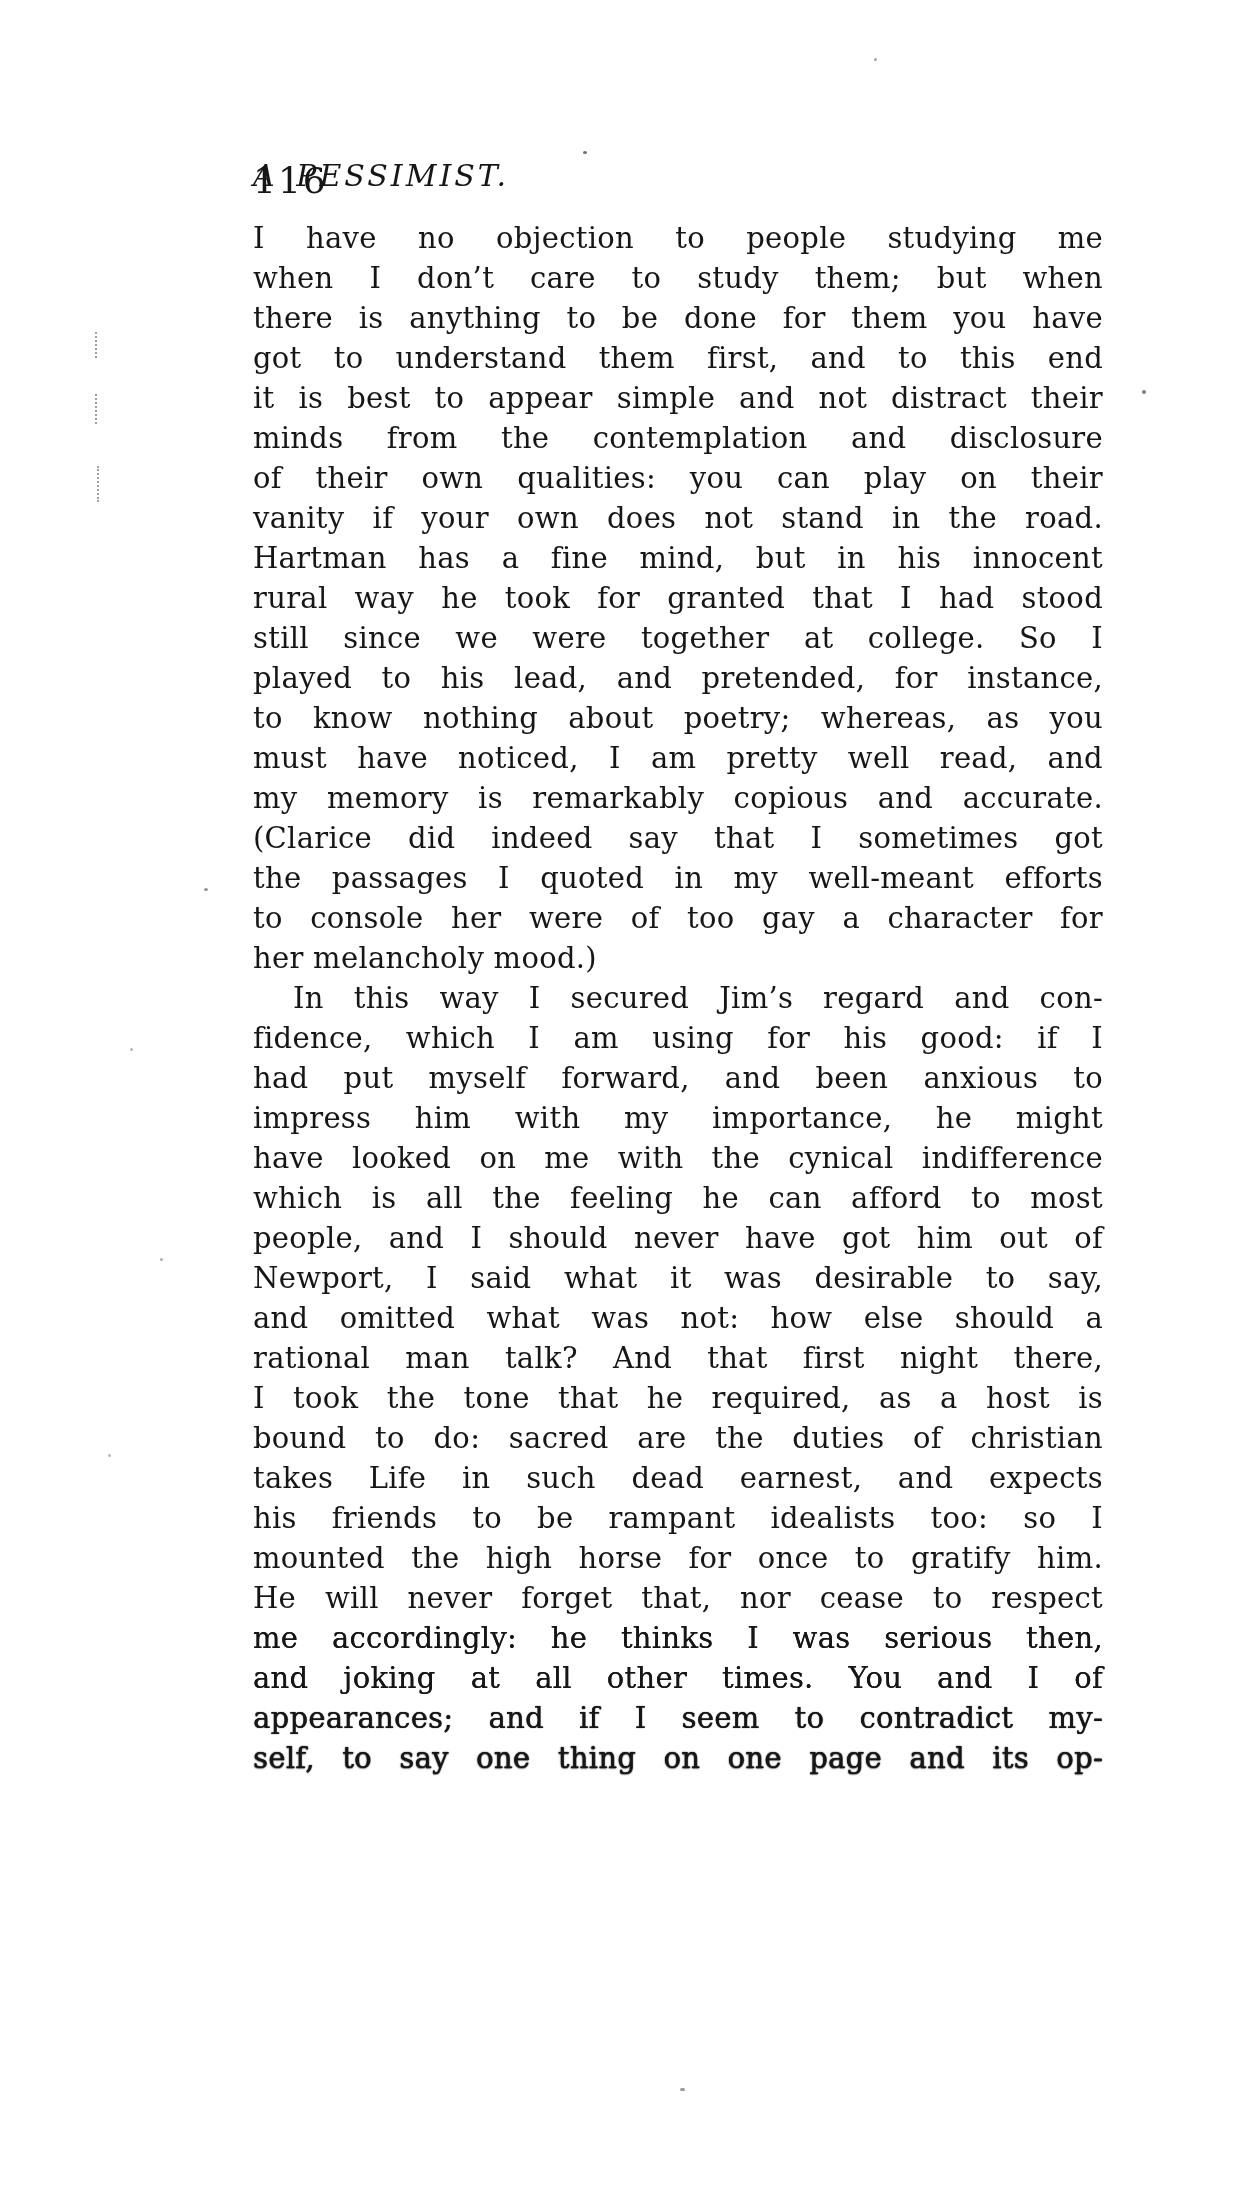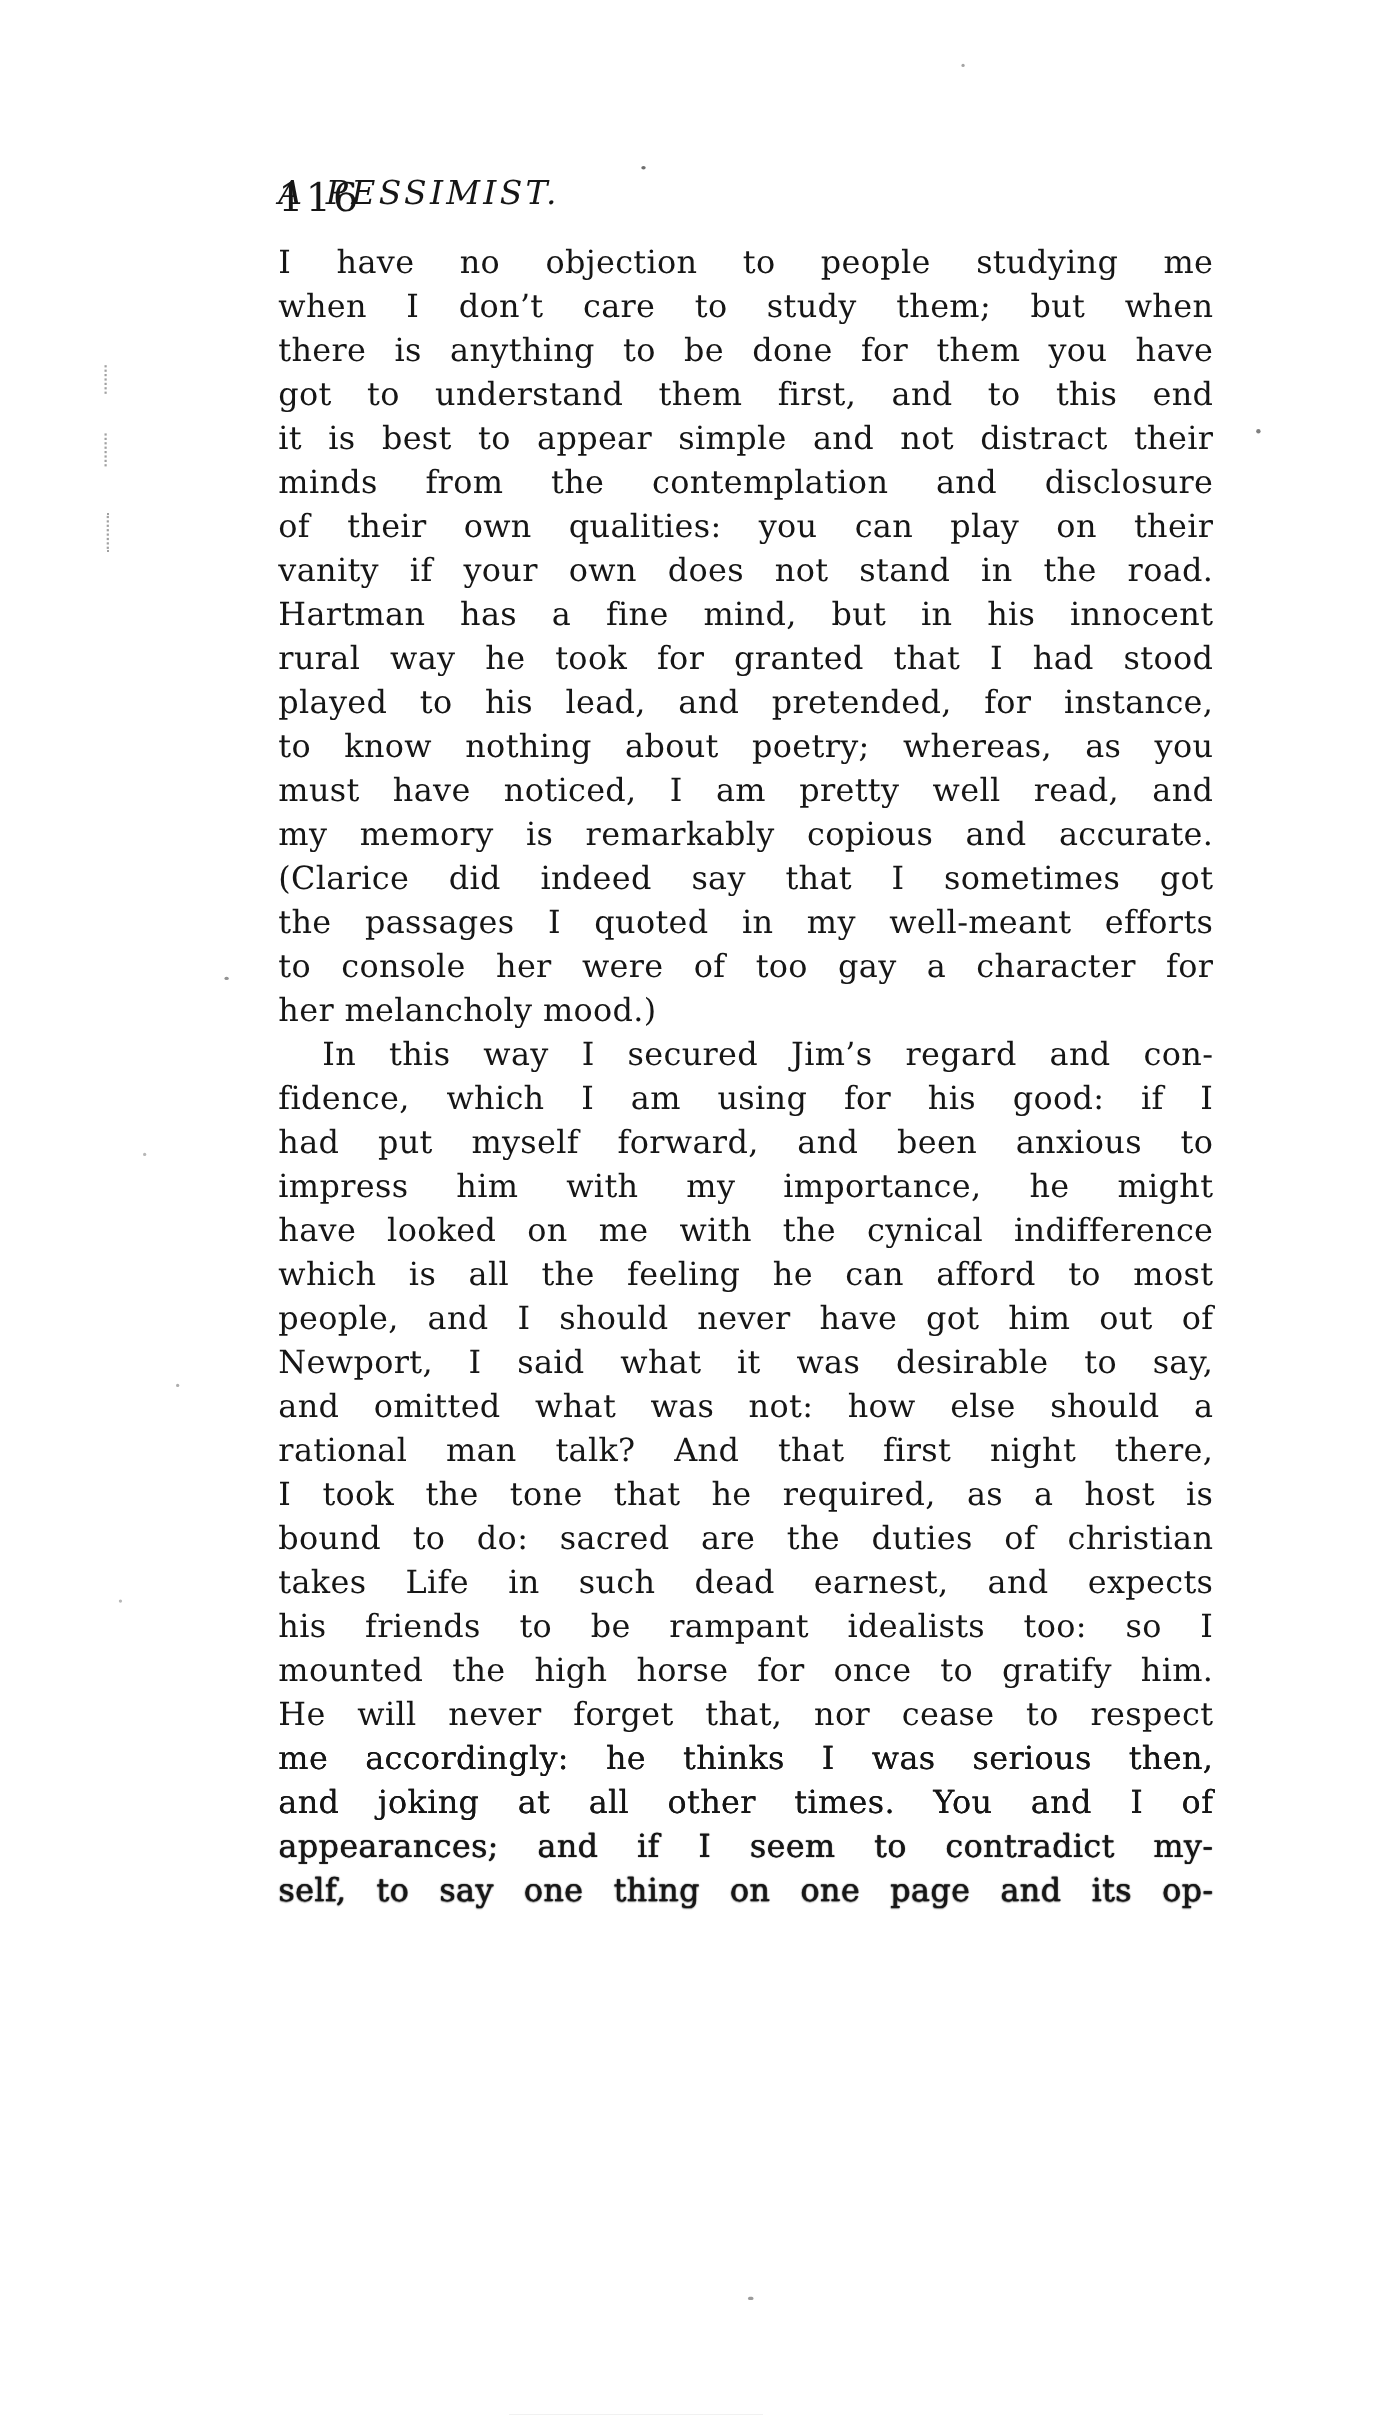--- a/index.html
+++ b/index.html
@@ -91,20 +91,21 @@
     <div class="line">I have no objection to people studying me</div>
     <div class="line">when I don’t care to study them; but when</div>
     <div class="line">there is anything to be done for them you have</div>
     <div class="line">got to understand them first, and to this end</div>
     <div class="line">it is best to appear simple and not distract their</div>
     <div class="line">minds from the contemplation and disclosure</div>
     <div class="line">of their own qualities: you can play on their</div>
     <div class="line">vanity if your own does not stand in the road.</div>
     <div class="line">Hartman has a fine mind, but in his innocent</div>
     <div class="line">rural way he took for granted that I had stood</div>
+    <div class="line">still since we were together at college.  So I</div>
     <div class="line">played to his lead, and pretended, for instance,</div>
     <div class="line">to know nothing about poetry; whereas, as you</div>
     <div class="line">must have noticed, I am pretty well read, and</div>
     <div class="line">my memory is remarkably copious and accurate.</div>
     <div class="line">(Clarice did indeed say that I sometimes got</div>
     <div class="line">the passages I quoted in my well-meant efforts</div>
     <div class="line">to console her were of too gay a character for</div>
     <div class="line align-left">her melancholy mood.)</div>
 
     <div class="line indent">In this way I secured Jim’s regard and con-</div>

